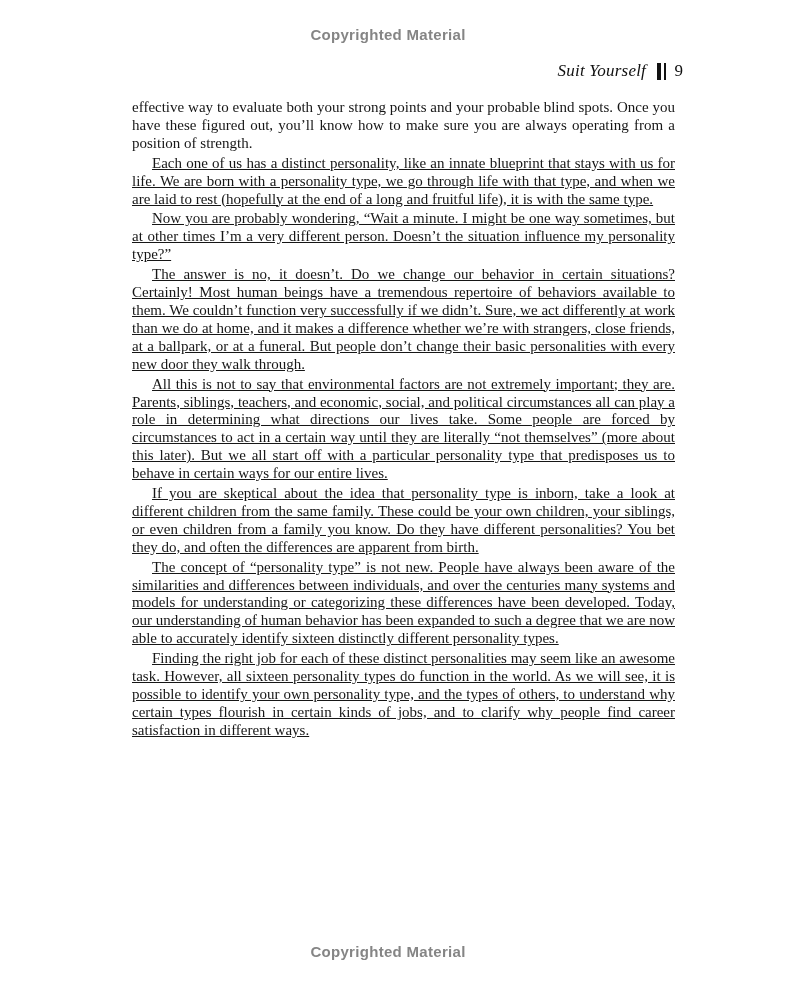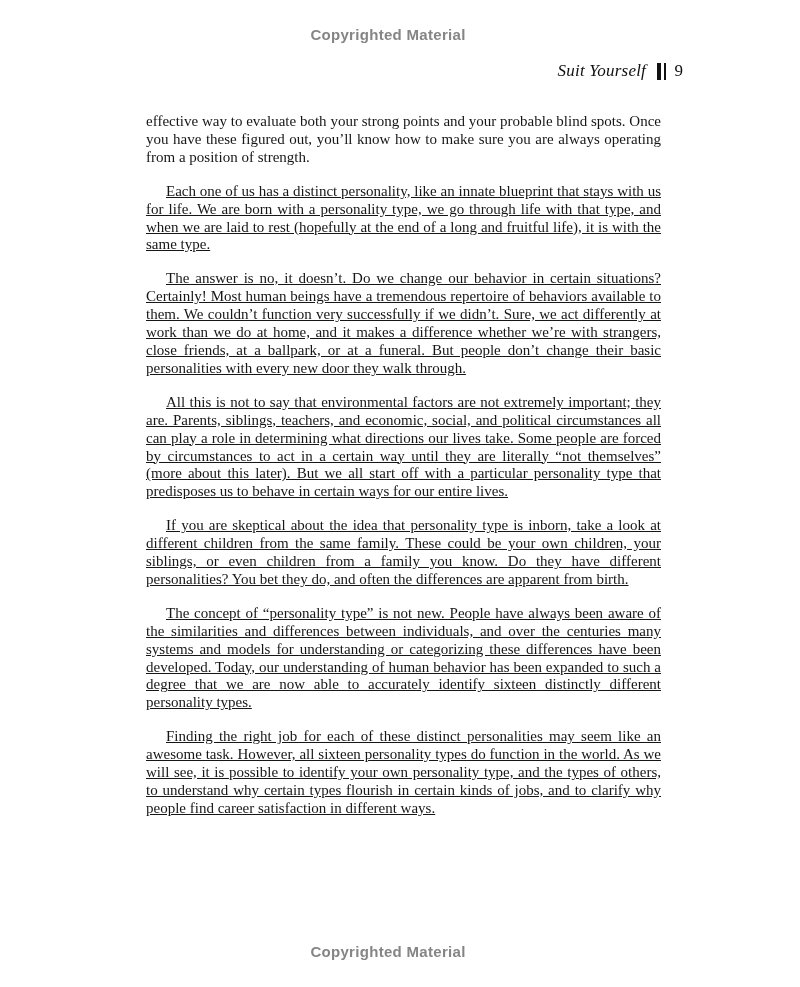--- a/index.html
+++ b/index.html
@@ -62,21 +62,21 @@
     position: absolute;
     top: 97px;
     left: 130px;
     width: 547px;
     font-size: 15px;
     line-height: 17.9px;
     color: #161616;
     text-align: justify;
   }
   .body-text p {
-    margin: 16px;
+    margin: 2px;
     padding: 0;
   }
   .body-text p.indent { text-indent: 20px; text-decoration: underline; }
   .body-text p.no-indent { text-indent: 0; }
 </style>
 </head>
 <body>
 
 <div class="page">
 
@@ -87,20 +87,21 @@
     <span class="double-bar">
       <span class="bar thick"></span>
       <span class="bar thin"></span>
     </span>
     <span class="page-number">9</span>
   </div>
 
   <div class="body-text">
     <p class="no-indent">effective way to evaluate both your strong points and your probable blind spots. Once you have these figured out, you’ll know how to make sure you are always operating from a position of strength.</p>
     <p class="indent">Each one of us has a distinct personality, like an innate blueprint that stays with us for life. We are born with a personality type, we go through life with that type, and when we are laid to rest (hopefully at the end of a long and fruitful life), it is with the same type.</p>
+    <p class="indent">Now you are probably wondering, “Wait a minute. I might be one way sometimes, but at other times I’m a very different person. Doesn’t the situation influence my personality type?”</p>
     <p class="indent">The answer is no, it doesn’t. Do we change our behavior in certain situations? Certainly! Most human beings have a tremendous repertoire of behaviors available to them. We couldn’t function very successfully if we didn’t. Sure, we act differently at work than we do at home, and it makes a difference whether we’re with strangers, close friends, at a ballpark, or at a funeral. But people don’t change their basic personalities with every new door they walk through.</p>
     <p class="indent">All this is not to say that environmental factors are not extremely important; they are. Parents, siblings, teachers, and economic, social, and political circumstances all can play a role in determining what directions our lives take. Some people are forced by circumstances to act in a certain way until they are literally “not themselves” (more about this later). But we all start off with a particular personality type that predisposes us to behave in certain ways for our entire lives.</p>
     <p class="indent">If you are skeptical about the idea that personality type is inborn, take a look at different children from the same family. These could be your own children, your siblings, or even children from a family you know. Do they have different personalities? You bet they do, and often the differences are apparent from birth.</p>
     <p class="indent">The concept of “personality type” is not new. People have always been aware of the similarities and differences between individuals, and over the centuries many systems and models for understanding or categorizing these differences have been developed. Today, our understanding of human behavior has been expanded to such a degree that we are now able to accurately identify sixteen distinctly different personality types.</p>
     <p class="indent">Finding the right job for each of these distinct personalities may seem like an awesome task. However, all sixteen personality types do function in the world. As we will see, it is possible to identify your own personality type, and the types of others, to understand why certain types flourish in certain kinds of jobs, and to clarify why people find career satisfaction in different ways.</p>
   </div>
 
   <div class="watermark bottom">Copyrighted Material</div>
 
 </div>

